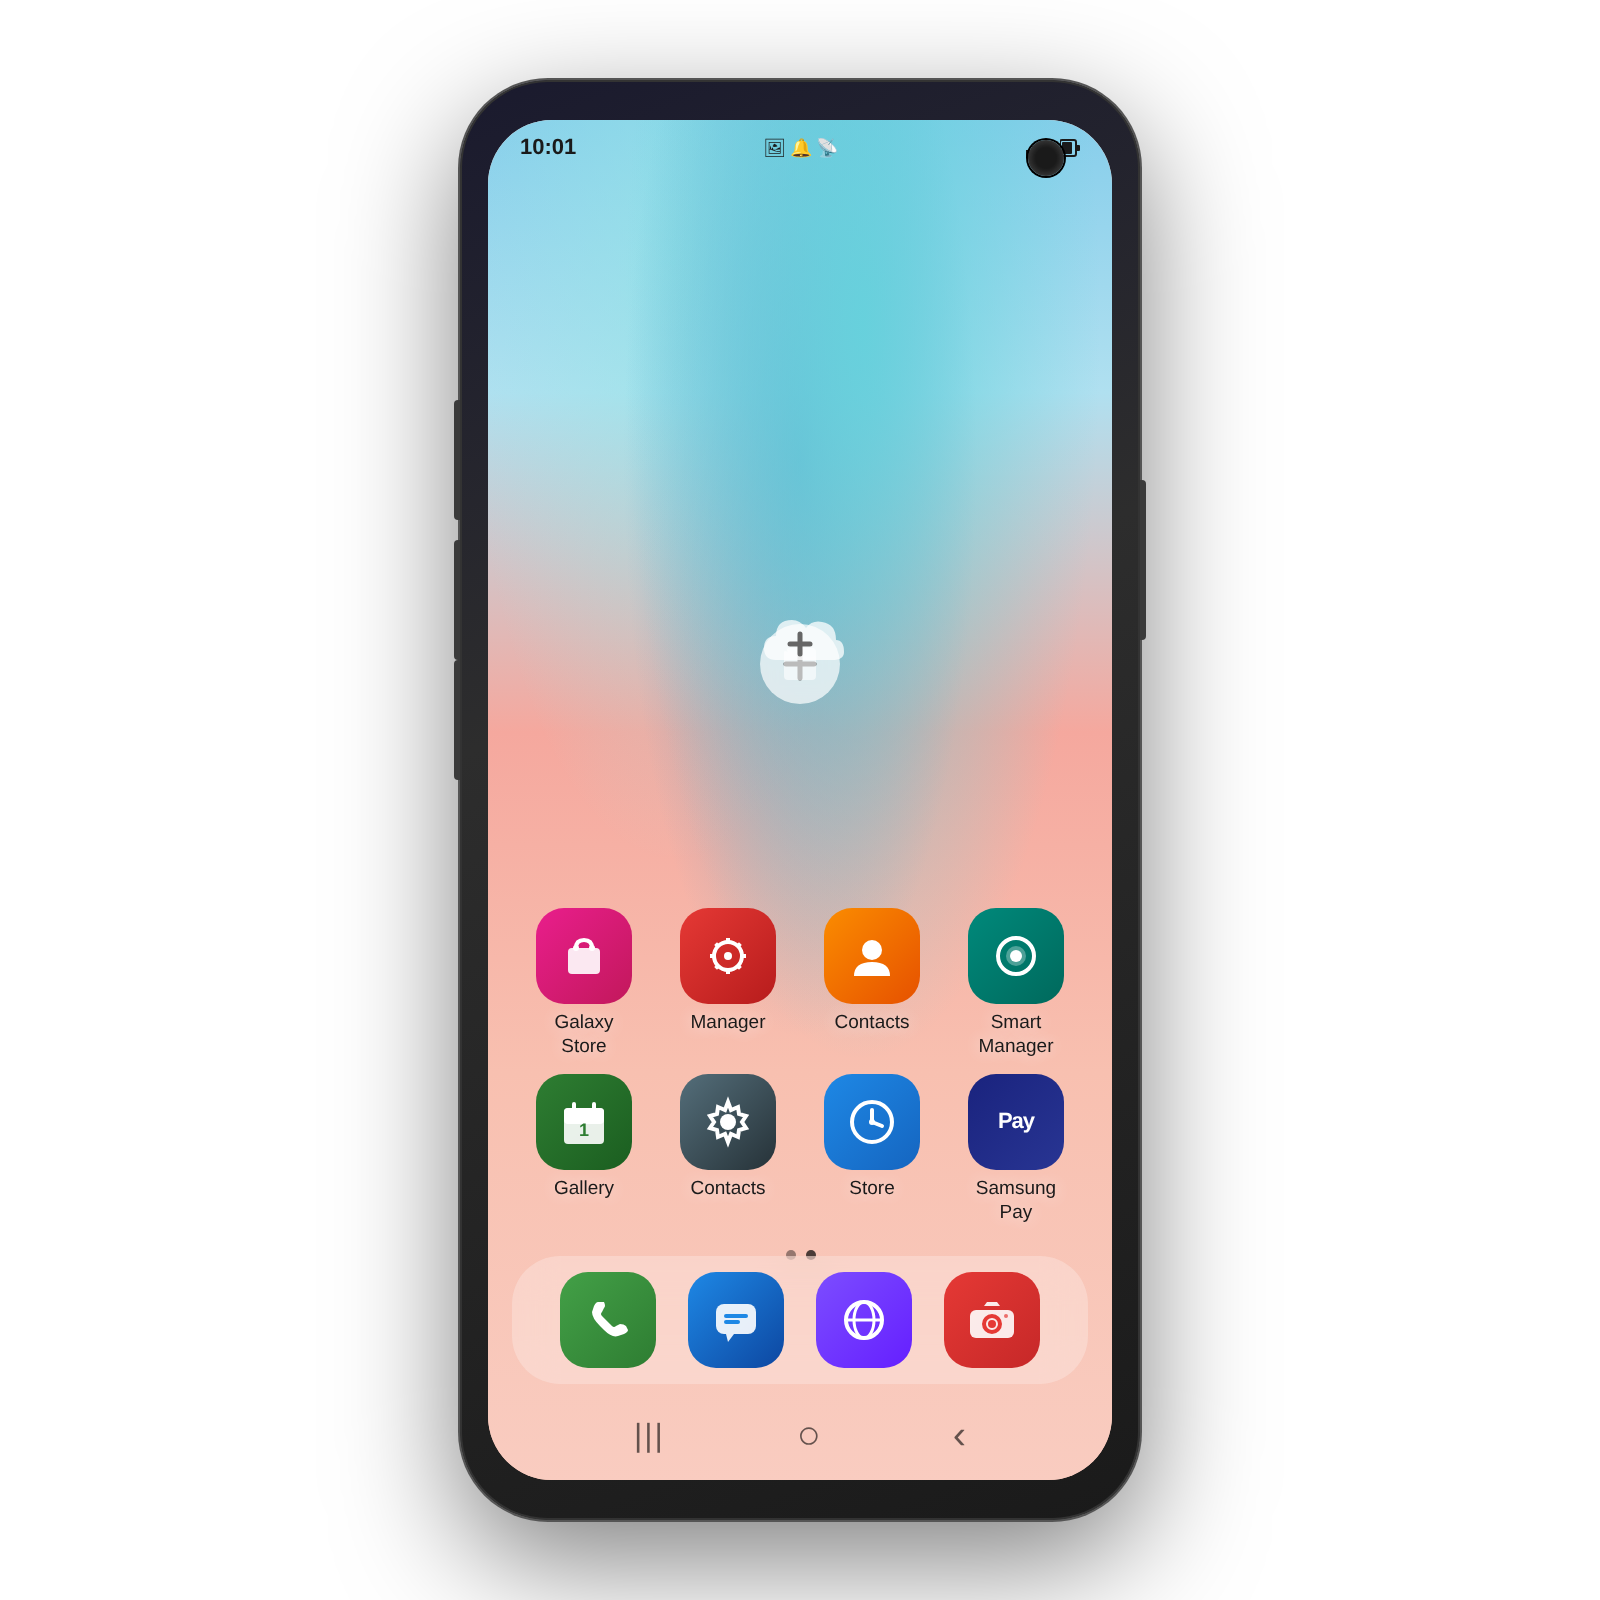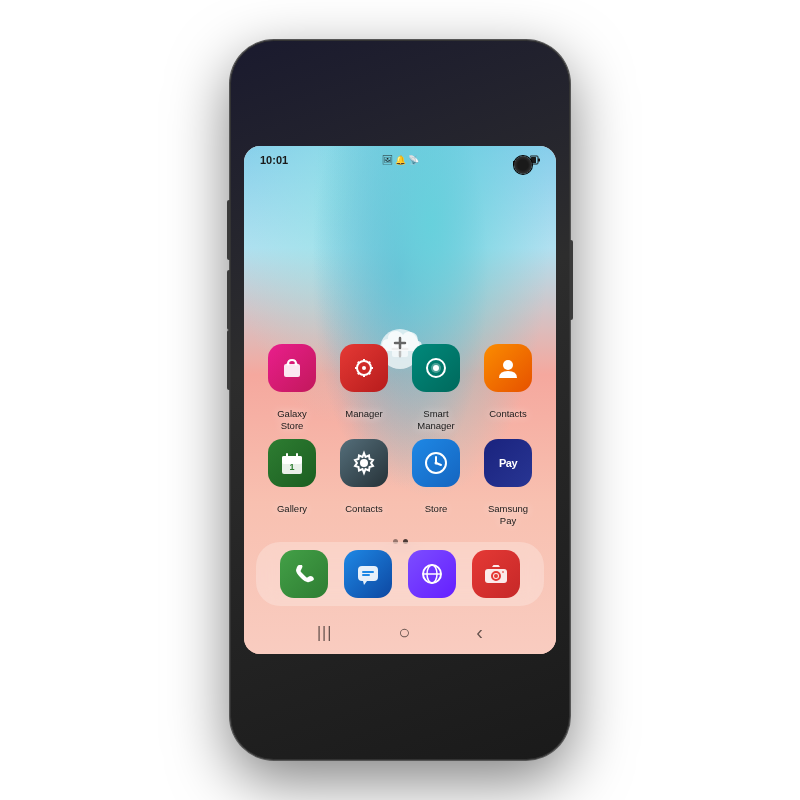--- a/index.html
+++ b/index.html
@@ -46,22 +46,22 @@
       right: -3px;
       top: 200px;
       width: 3px;
       height: 80px;
       background: #3a3a3a;
       border-radius: 0 2px 2px 0;
     }
 
     .phone-screen {
       width: 312px;
-      height: 508px;
-      border-radius: 16px;
+      height: 680px;
+      border-radius: 32px;
       overflow: hidden;
       position: relative;
       background: #f8c8b8;
     }
 
     
     .wallpaper {
       position: absolute;
       inset: 0;
       background:
@@ -160,21 +160,21 @@
       display: flex;
       justify-content: space-around;
       margin-bottom: 8px;
     }
 
     .app-item {
       display: flex;
       flex-direction: column;
       align-items: center;
       width: 56px;
-      gap: 16px;
+      gap: 4px;
       cursor: pointer;
     }
 
     .app-icon {
       width: 48px;
       height: 48px;
       border-radius: 14px;
       display: flex;
       align-items: center;
       justify-content: center;
@@ -344,38 +344,38 @@
               <line x1="9.2" y1="9.2" x2="7.8" y2="7.8" stroke="white" stroke-width="2"></line>
               <line x1="18.8" y1="18.8" x2="20.2" y2="20.2" stroke="white" stroke-width="2"></line>
               <line x1="18.8" y1="9.2" x2="20.2" y2="7.8" stroke="white" stroke-width="2"></line>
               <line x1="9.2" y1="18.8" x2="7.8" y2="20.2" stroke="white" stroke-width="2"></line>
             </svg>
           </div>
           <span class="app-label">Manager</span>
         </div>
 
         <div class="app-item">
+          <div class="app-icon bg-orange">
+            <svg width="28" height="28" viewBox="0 0 28 28">
+              <circle cx="14" cy="11" r="5" fill="white"></circle>
+              <path d="M5 24 Q5 17 14 17 Q23 17 23 24" fill="white"></path>
+            </svg>
+          </div>
+          <span class="app-label">Contacts</span>
+        </div>
+
+        <div class="app-item">
           <div class="app-icon bg-teal">
             <svg width="28" height="28" viewBox="0 0 28 28">
               <circle cx="14" cy="14" r="9" fill="none" stroke="white" stroke-width="2"></circle>
               <circle cx="14" cy="14" r="5" fill="white" opacity="0.3"></circle>
               <circle cx="14" cy="14" r="3" fill="white"></circle>
             </svg>
           </div>
           <span class="app-label">Smart<br>Manager</span>
-        </div>
-
-        <div class="app-item">
-          <div class="app-icon bg-orange">
-            <svg width="28" height="28" viewBox="0 0 28 28">
-              <circle cx="14" cy="11" r="5" fill="white"></circle>
-              <path d="M5 24 Q5 17 14 17 Q23 17 23 24" fill="white"></path>
-            </svg>
-          </div>
-          <span class="app-label">Contacts</span>
         </div>
 
       </div>
 
       <div class="app-row">
 
         <div class="app-item">
           <div class="app-icon bg-green-dark">
             <svg width="28" height="28" viewBox="0 0 28 28">
               <rect x="4" y="7" width="20" height="18" rx="2" fill="white" opacity="0.9"></rect>

